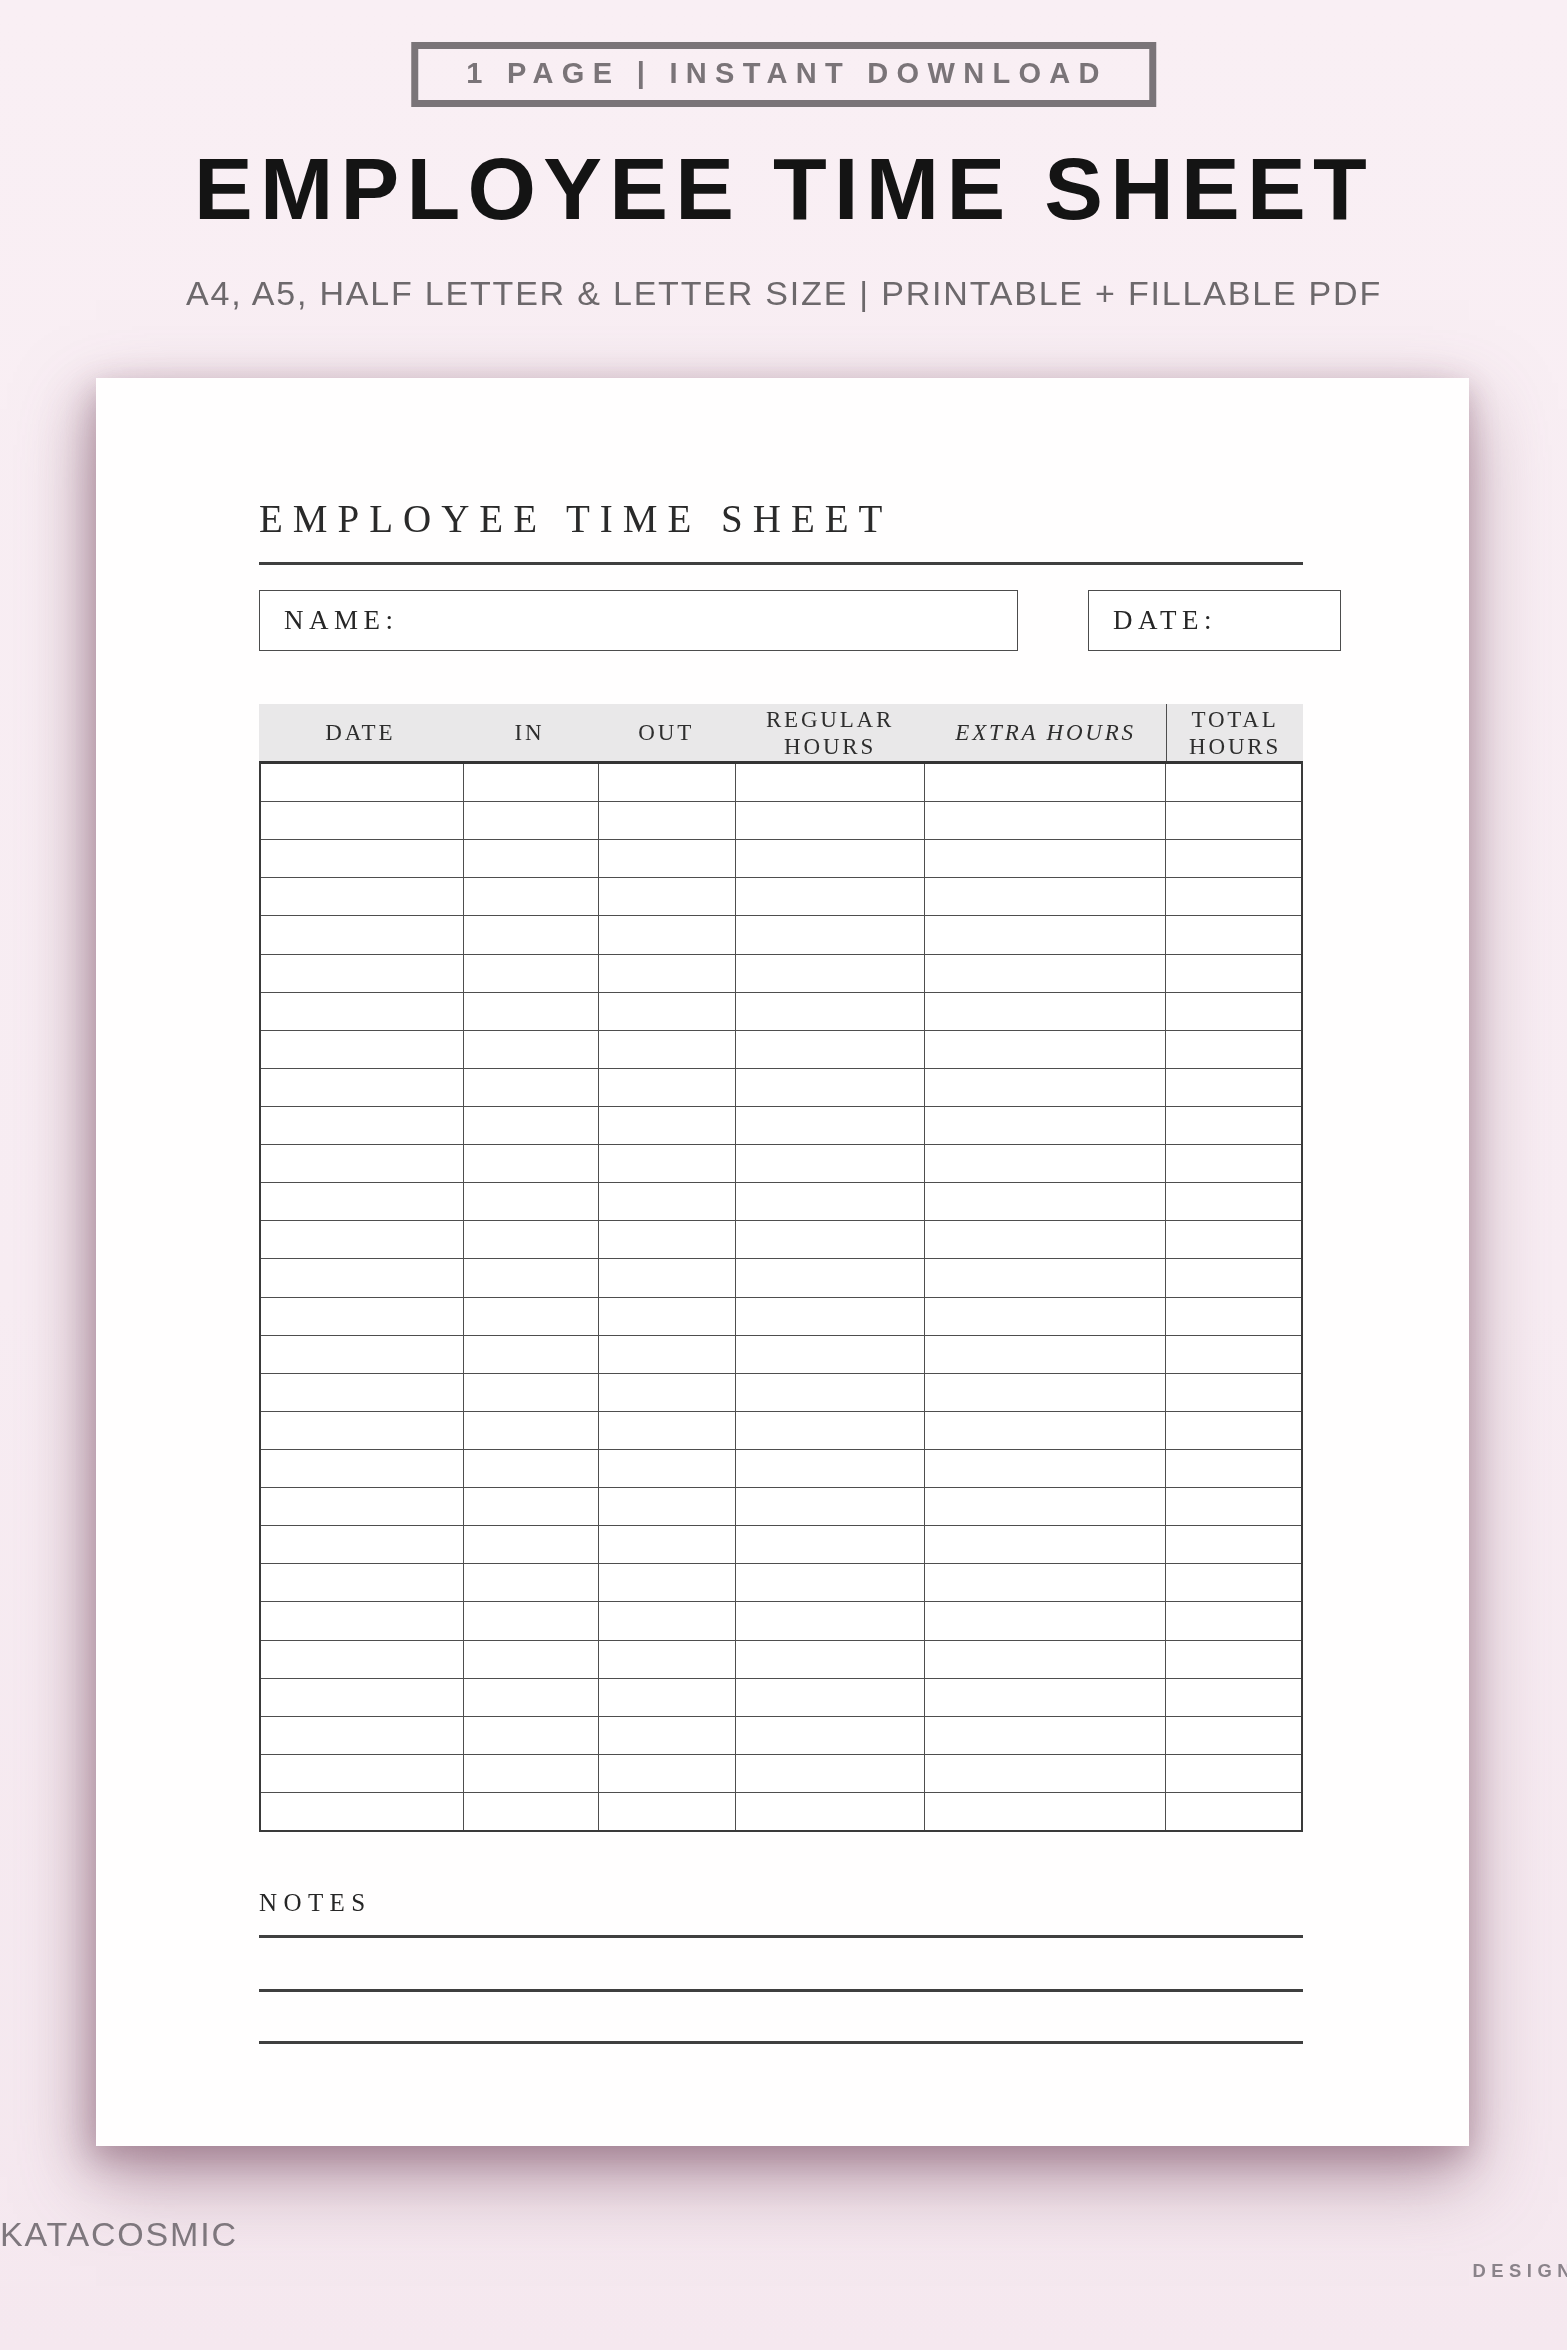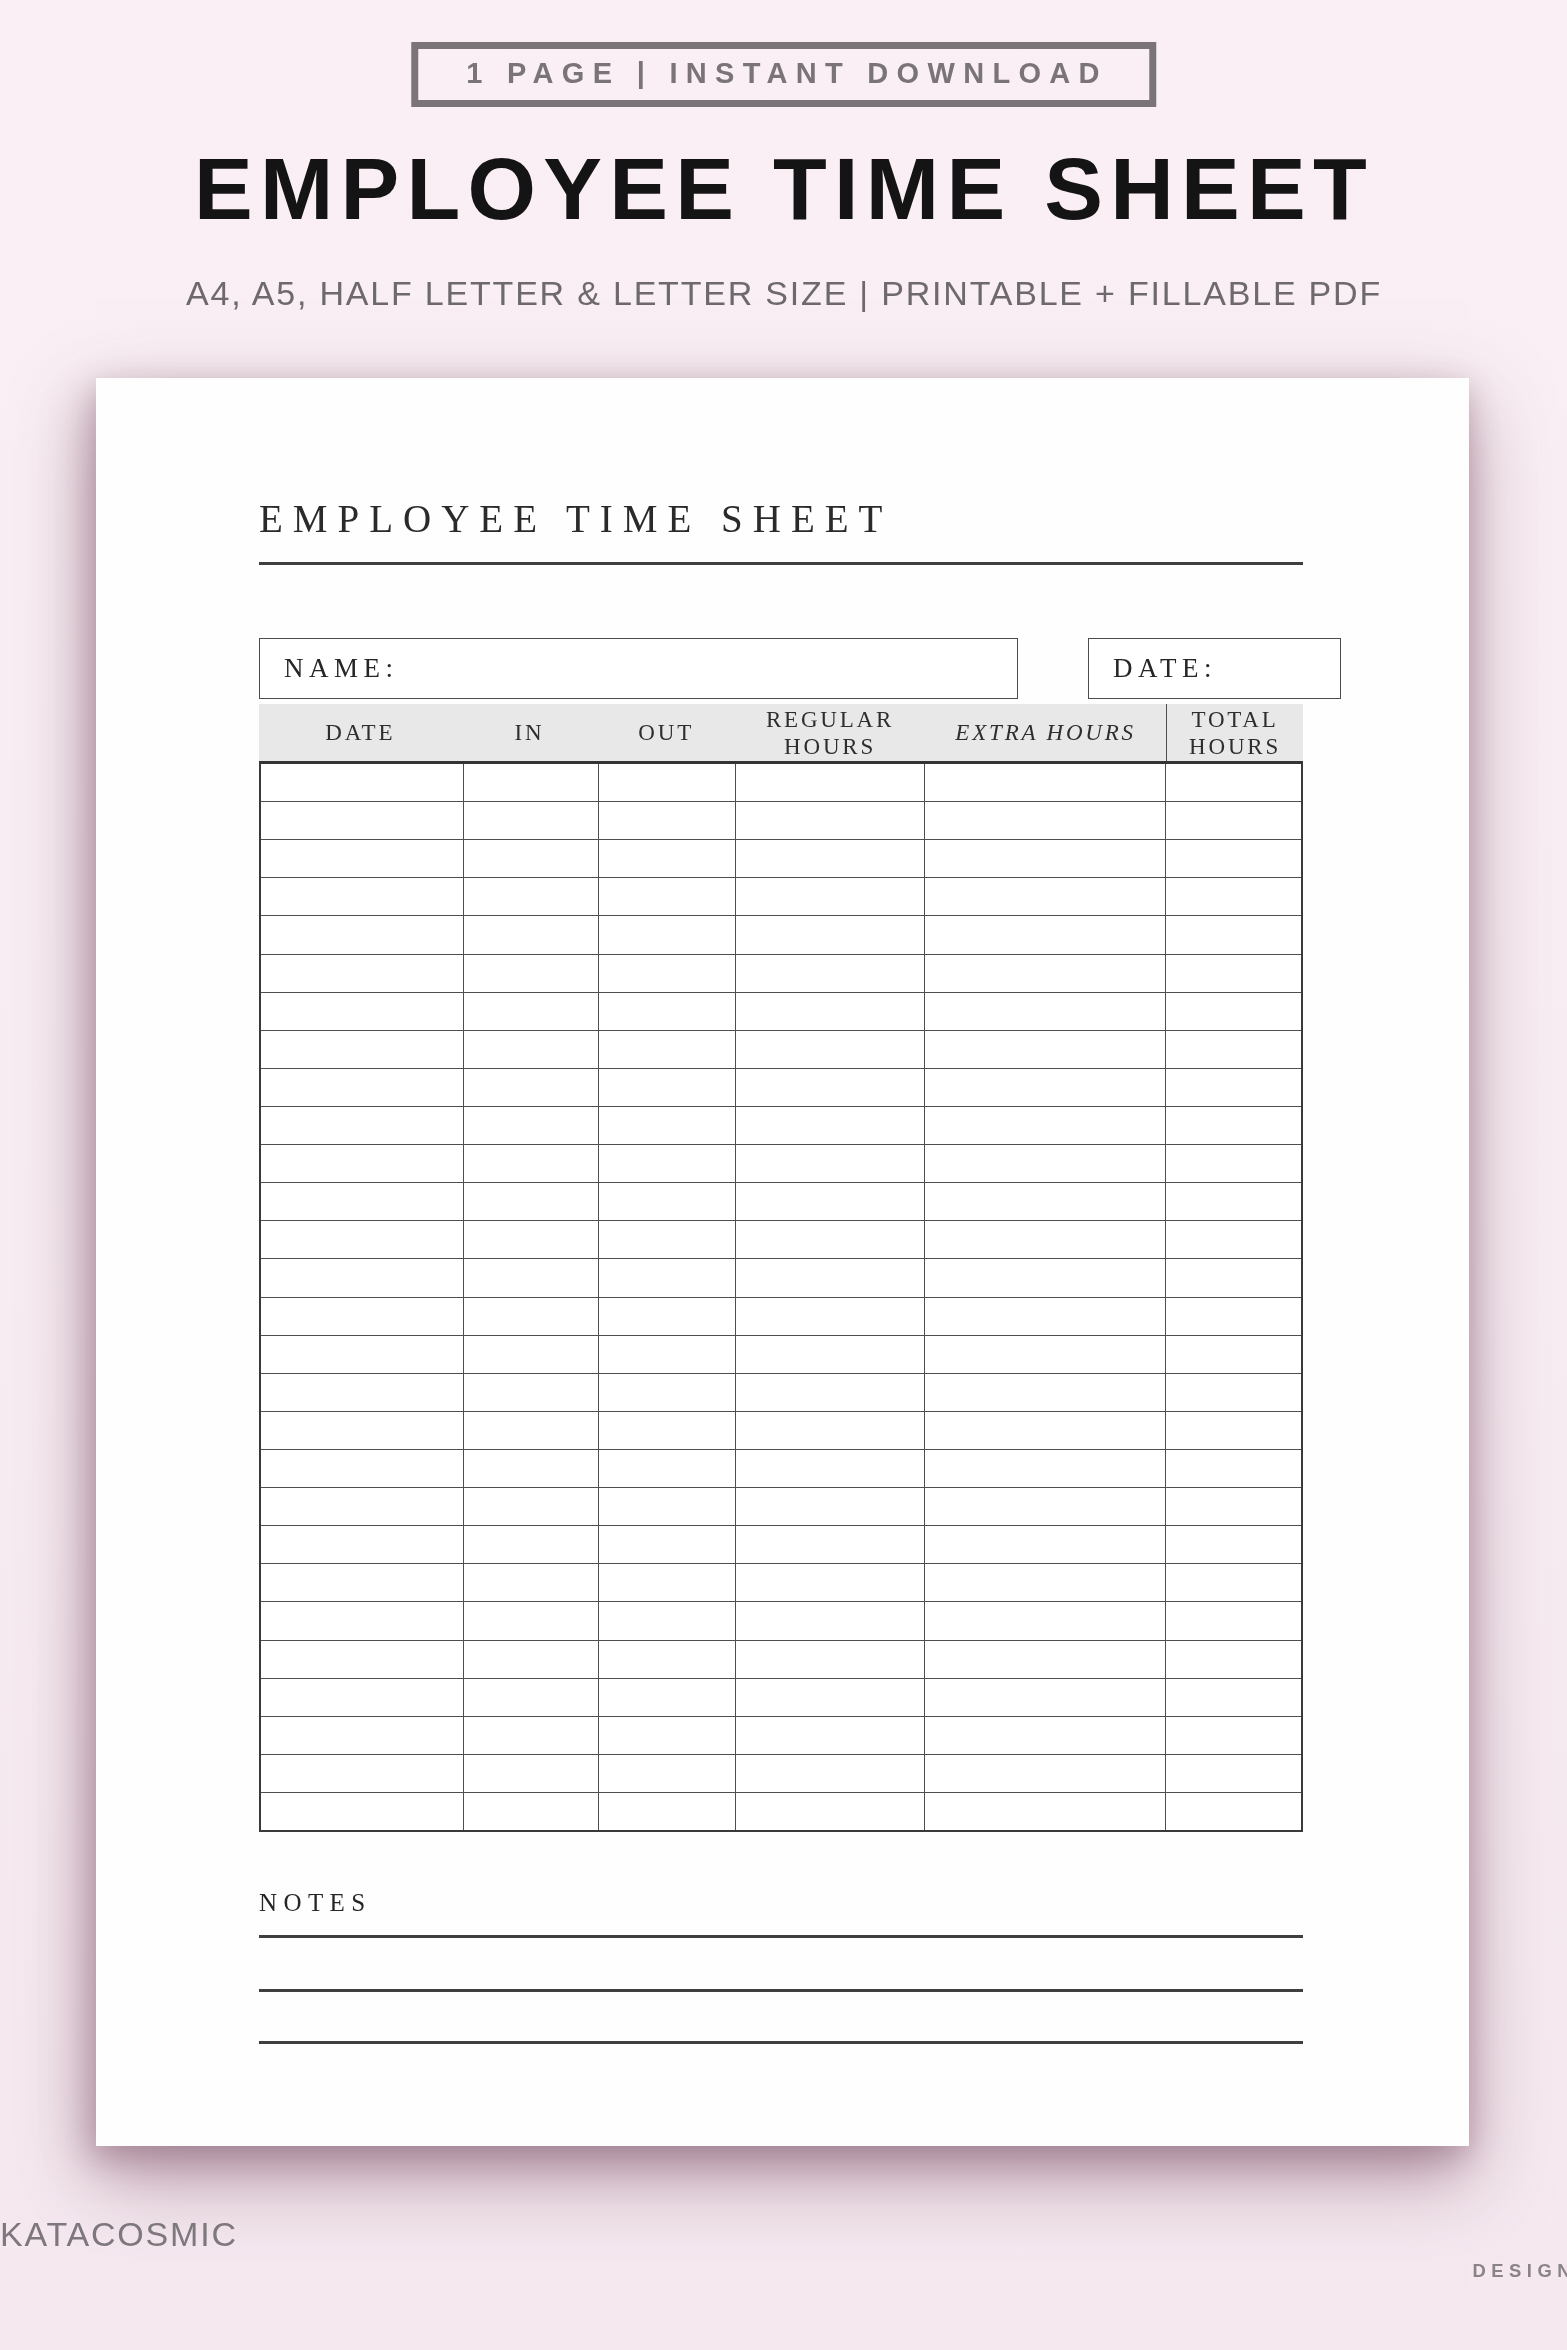--- a/index.html
+++ b/index.html
@@ -42,21 +42,21 @@
     font-size:39px; letter-spacing:10px; white-space:nowrap; color:#2a2a2a;
   }
   .doc-rule {
     position:absolute; left:163px; top:184px; width:1044px; height:2.8px;
     background:#3f3f3f;
   }
 
   .field {
     position:absolute; top:212px; height:61px;
     border:1.8px solid #4c4c4c; background:#fff;
-    display:flex; align-items:center;margin-top:48px;
+    display:flex; align-items:center;
   }
   .field.name { left:163px; width:759px; }
   .field.date { left:992px; width:253px; }
   .field-label { font-size:27px; letter-spacing:5.5px; padding-left:24px; color:#262626; }
 
   
   .tbl { position:absolute; left:163px; top:326px; width:1044px; }
   .thead {
     display:flex; height:57px; background:#e9e8e9; align-items:center;
   }

